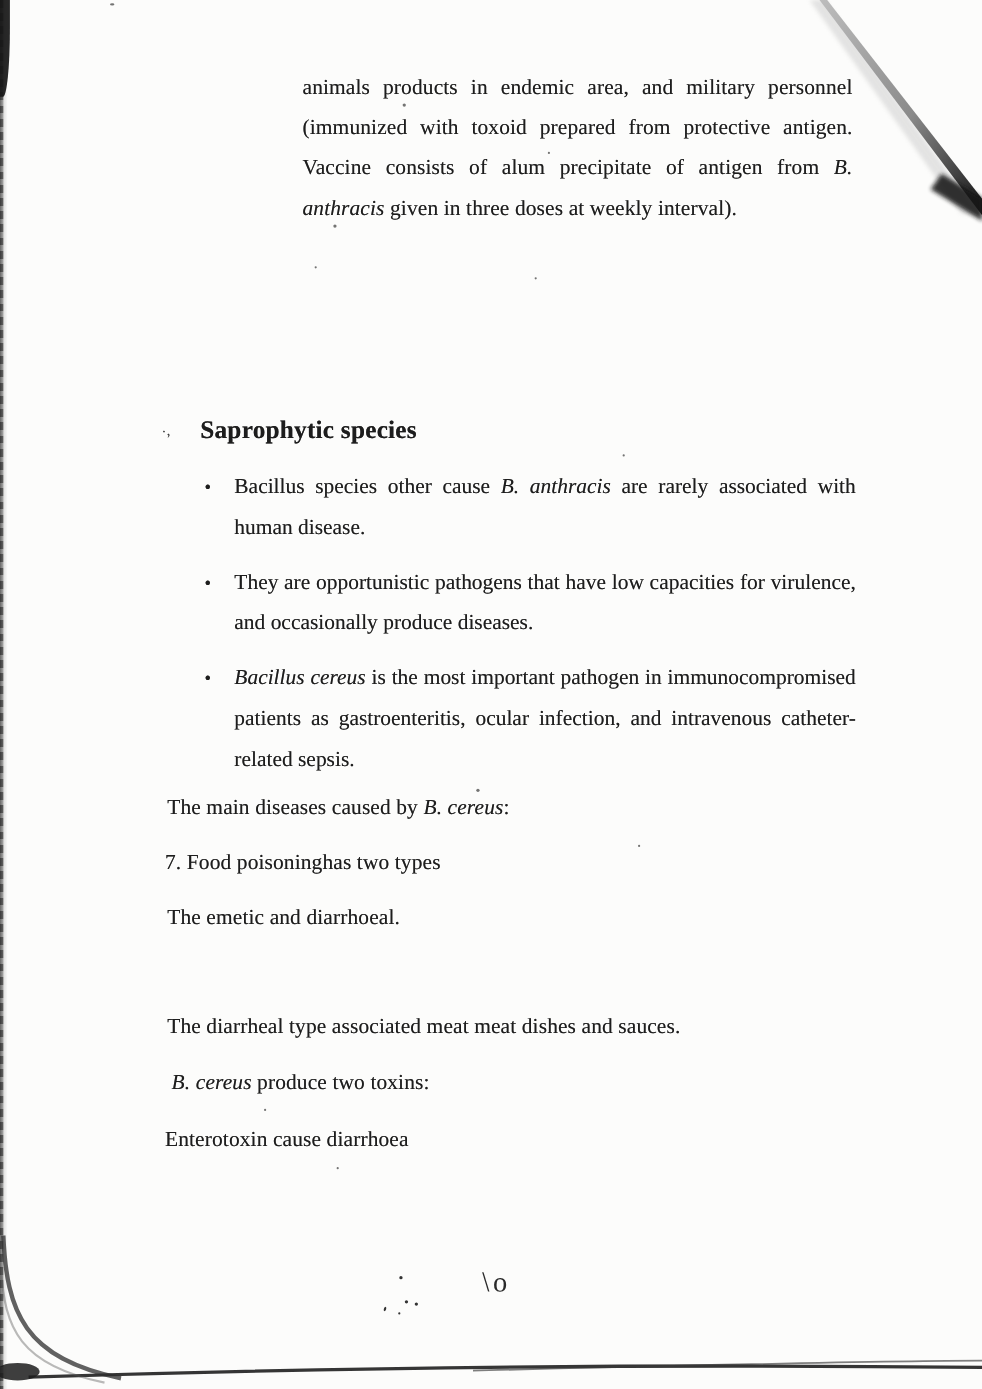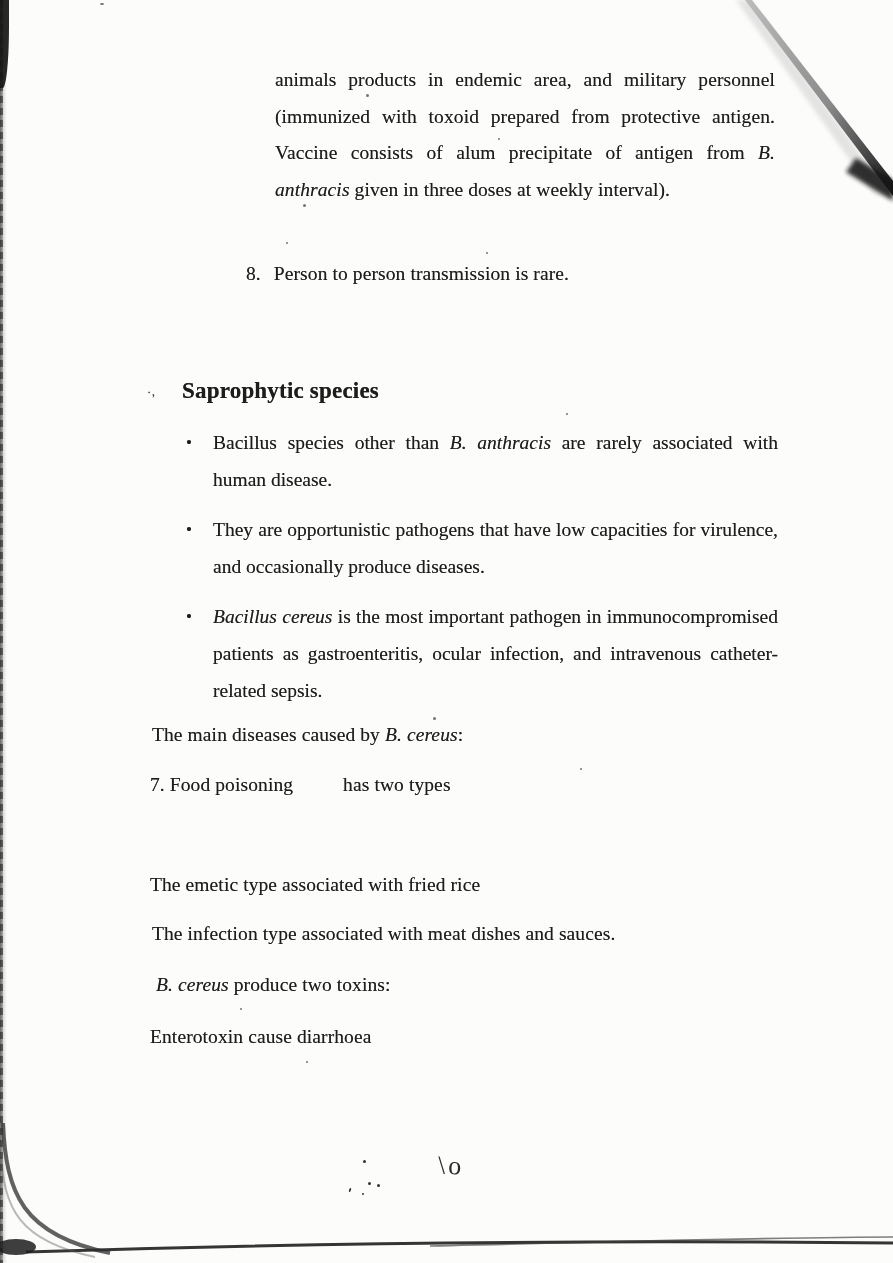--- a/index.html
+++ b/index.html
@@ -14,21 +14,21 @@
   }
   .txt{
     position:absolute;
     font-size:19.5px;
     line-height:36.5px;
     color:#1d1d1d;
     text-shadow:0 0 0.4px rgba(20,20,20,0.55);
     letter-spacing:0.1px;
   }
   .it{font-style:italic;}
-  .gap{margin-left:50px;}
+  .gap{}
   .justify{text-align:justify;}
 
   
   #top-paragraph{left:275px;top:62px;width:500px;}
 
   
   #item8{left:246px;top:261px;line-height:26px;}
   #item8 .num{display:inline-block;margin-right:13px;}
 
   
@@ -130,46 +130,43 @@
   <div class="sp" style="left:286px;top:242px;width:2px;height:2px;"></div>
   <div class="sp" style="left:486px;top:252px;width:2px;height:2px;"></div>
   <div class="sp" style="left:566px;top:413px;width:2px;height:2px;"></div>
   <div class="sp" style="left:433px;top:717px;"></div>
   <div class="sp" style="left:580px;top:768px;width:2px;height:2px;"></div>
   <div class="sp" style="left:240px;top:1008px;width:2px;height:2px;"></div>
   <div class="sp" style="left:306px;top:1061px;width:2px;height:2px;"></div>
 
   <div id="top-paragraph" class="txt justify"><span>animals products in endemic area, and military personnel (immunized with toxoid prepared from protective antigen. Vaccine consists of alum precipitate of antigen from </span><span class="it">B. anthracis</span><span> given in three doses at weekly interval).</span></div>
 
-  <div id="item8" class="txt">
-    <span class="num">8.</span><span>Person to person transmission is rare.</span>
-  </div>
 
   <div id="heading-mark" class="txt">·,</div>
   <h2 id="section-heading" class="txt" style="margin:16px;">Saprophytic species</h2>
 
   <ul id="bullet-list">
     <li>
       <span class="dot">•</span>
-      <span class="btxt"><span>Bacillus species other than </span><span class="it">B. anthracis</span><span> are rarely associated with human disease.</span></span>
+      <span class="btxt"><span>Bacillus species other cause </span><span class="it">B. anthracis</span><span> are rarely associated with human disease.</span></span>
     </li>
     <li>
       <span class="dot">•</span>
       <span class="btxt"><span>They are opportunistic pathogens that have low capacities for virulence, and occasionally produce diseases.</span></span>
     </li>
     <li>
       <span class="dot">•</span>
       <span class="btxt"><span class="it">Bacillus cereus</span><span> is the most important pathogen in immunocompromised patients as gastroenteritis, ocular infection, and intravenous catheter-related sepsis.</span></span>
     </li>
   </ul>
 
   <div class="txt body-line" style="top:722px;"><span>The main diseases caused by </span><span class="it">B. cereus</span><span>:</span></div>
   <div class="txt body-line" style="top:772px;left:150px;"><span>7. Food poisoning</span><span class="gap">has two types</span></div>
-  <div class="txt body-line" style="top:872px;left:150px;"><span>The emetic type associated with fried rice</span></div>
-  <div class="txt body-line" style="top:921px;"><span>The infection type associated with meat dishes and sauces.</span></div>
+  <div class="txt body-line" style="top:822px;"><span>The emetic and diarrhoeal.</span></div>
+  <div class="txt body-line" style="top:921px;"><span>The diarrheal type associated meat meat dishes and sauces.</span></div>
   <div class="txt body-line" style="top:1024px;left:150px;"><span>Enterotoxin cause diarrhoea</span></div>
   <div class="txt body-line" style="top:972px;left:156px;"><span class="it">B. cereus</span><span> produce two toxins:</span></div>
 
   <div id="page-number" class="txt">\o</div>
   <div class="pen-dot" style="left:363px;top:1160px;width:3px;height:3px;"></div>
   <div class="pen-dot" style="left:368px;top:1182px;width:3px;height:3px;"></div>
   <div class="pen-dot" style="left:377px;top:1184px;width:3px;height:3px;"></div>
   <div class="pen-dot" style="left:349px;top:1188px;width:2px;height:4px;transform:rotate(20deg);"></div>
   <div class="pen-dot" style="left:362px;top:1193px;width:2px;height:2px;"></div>
 

